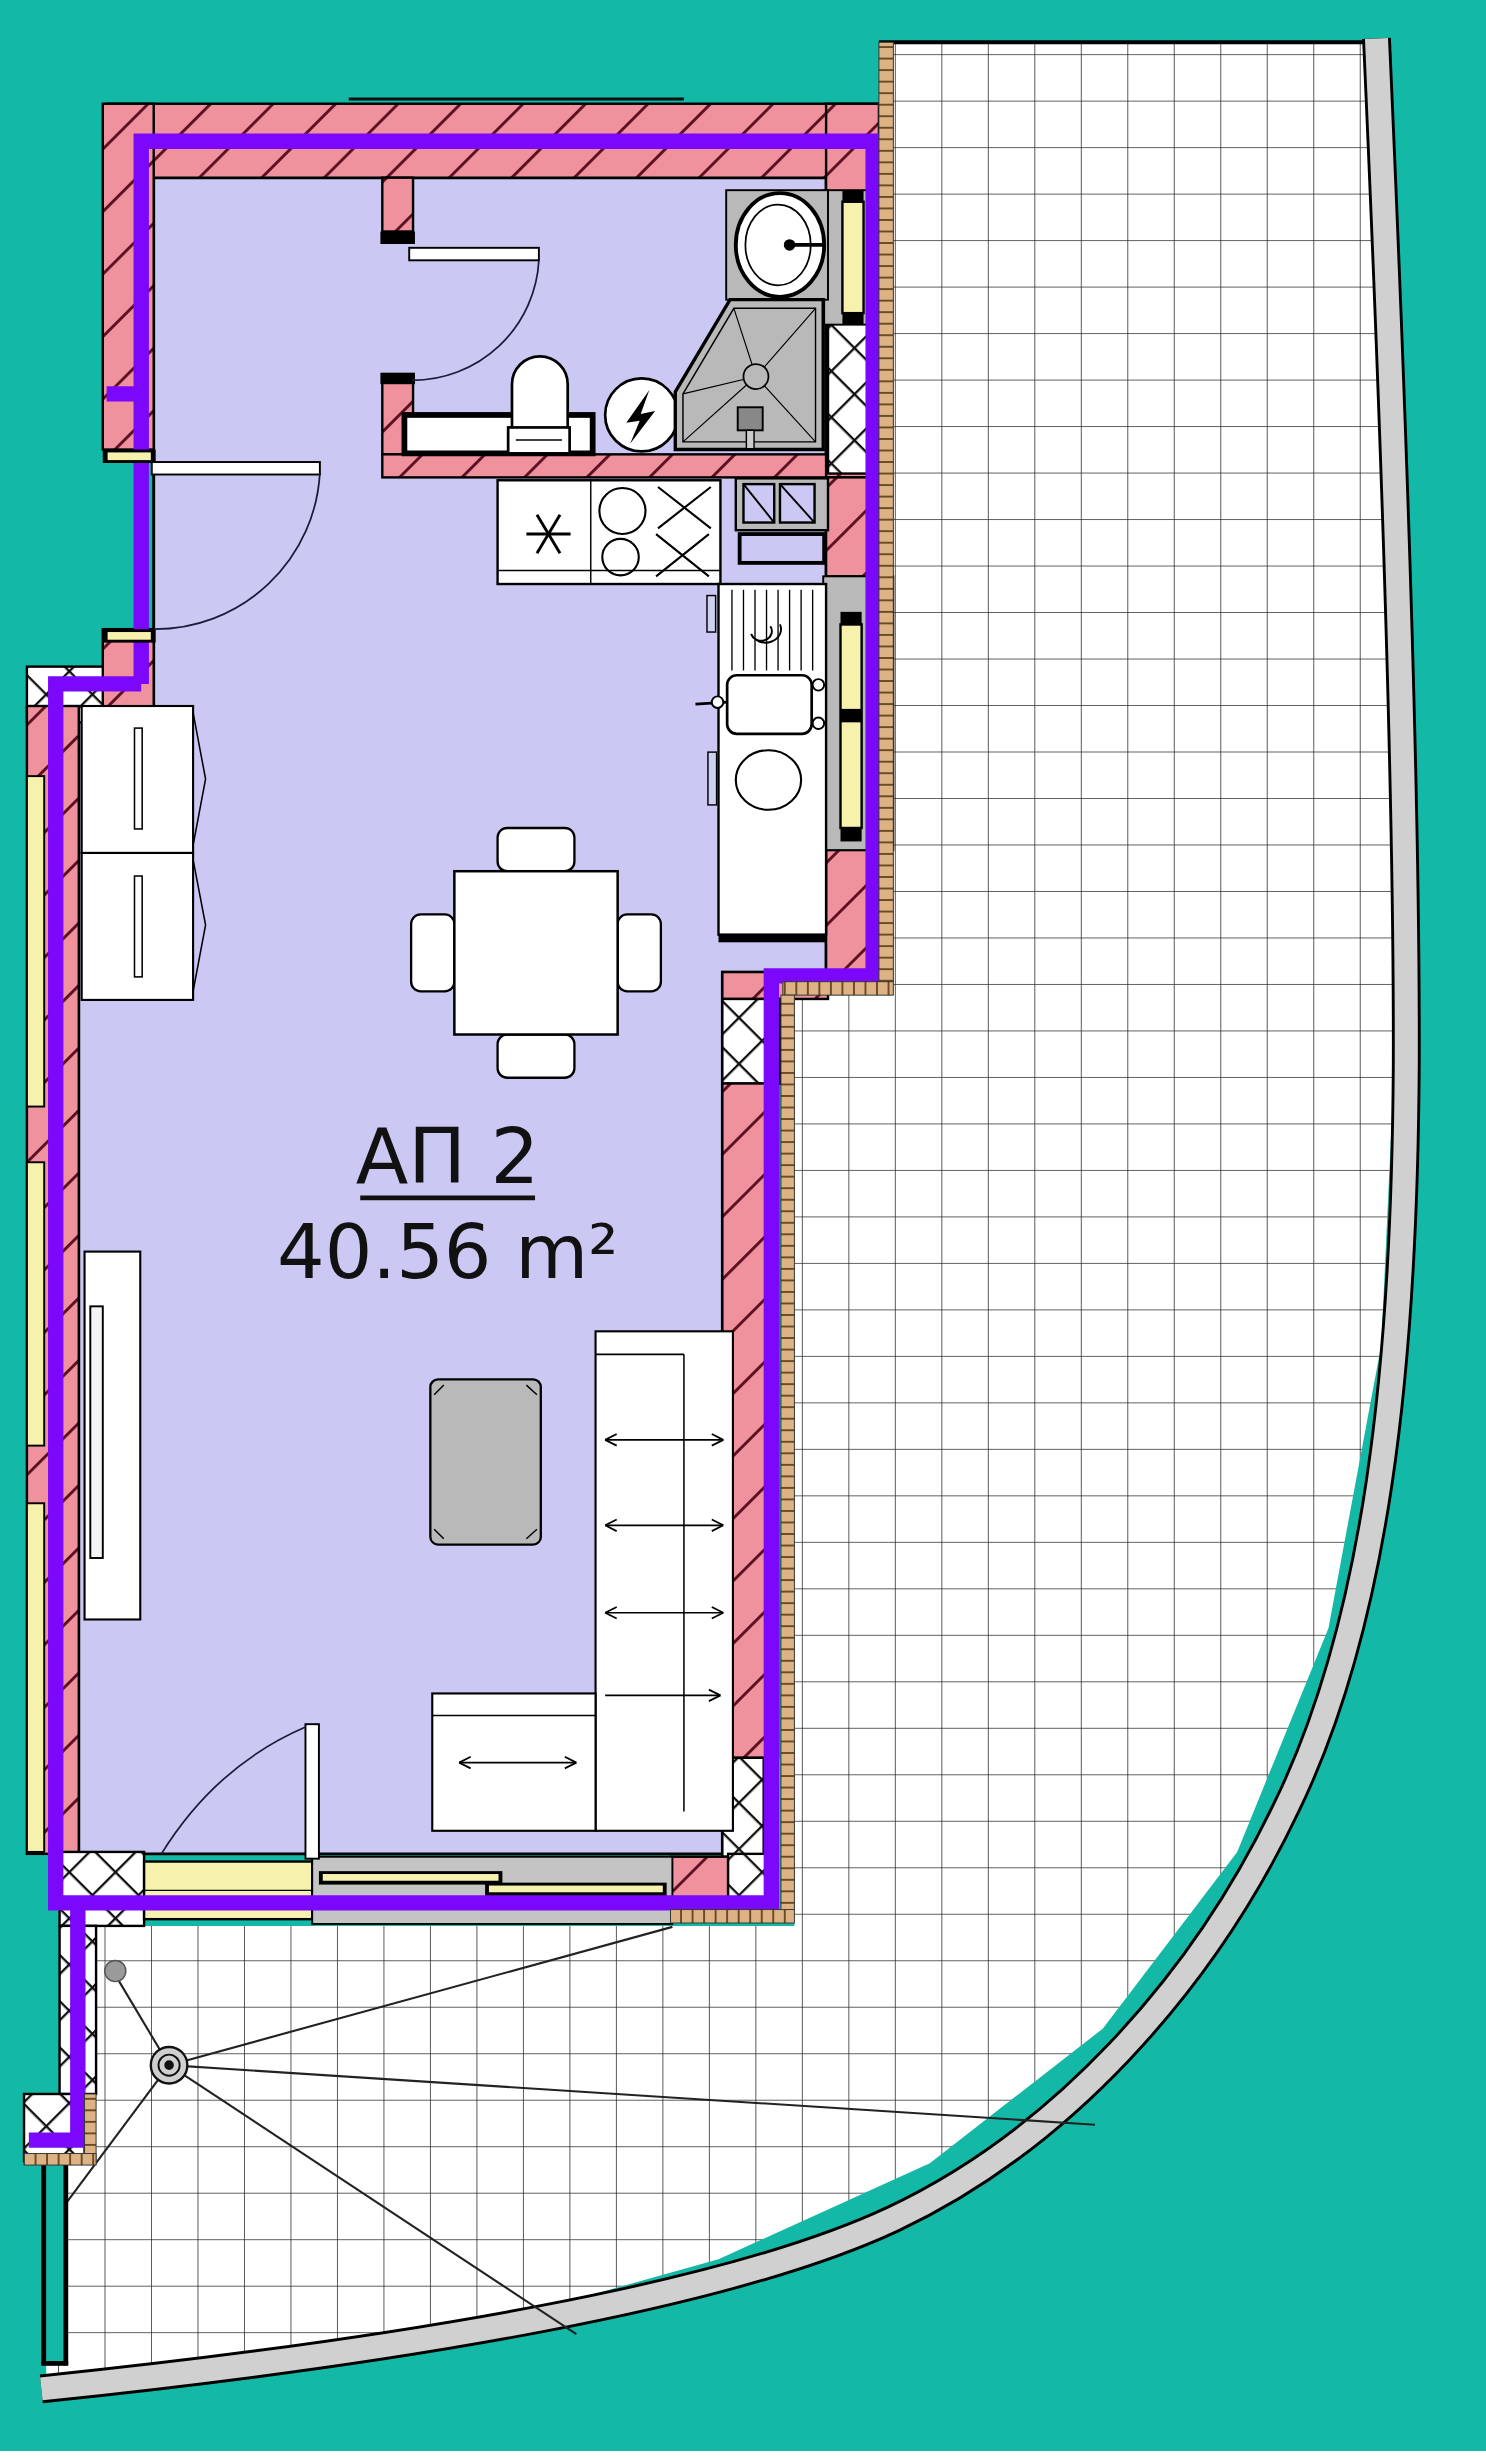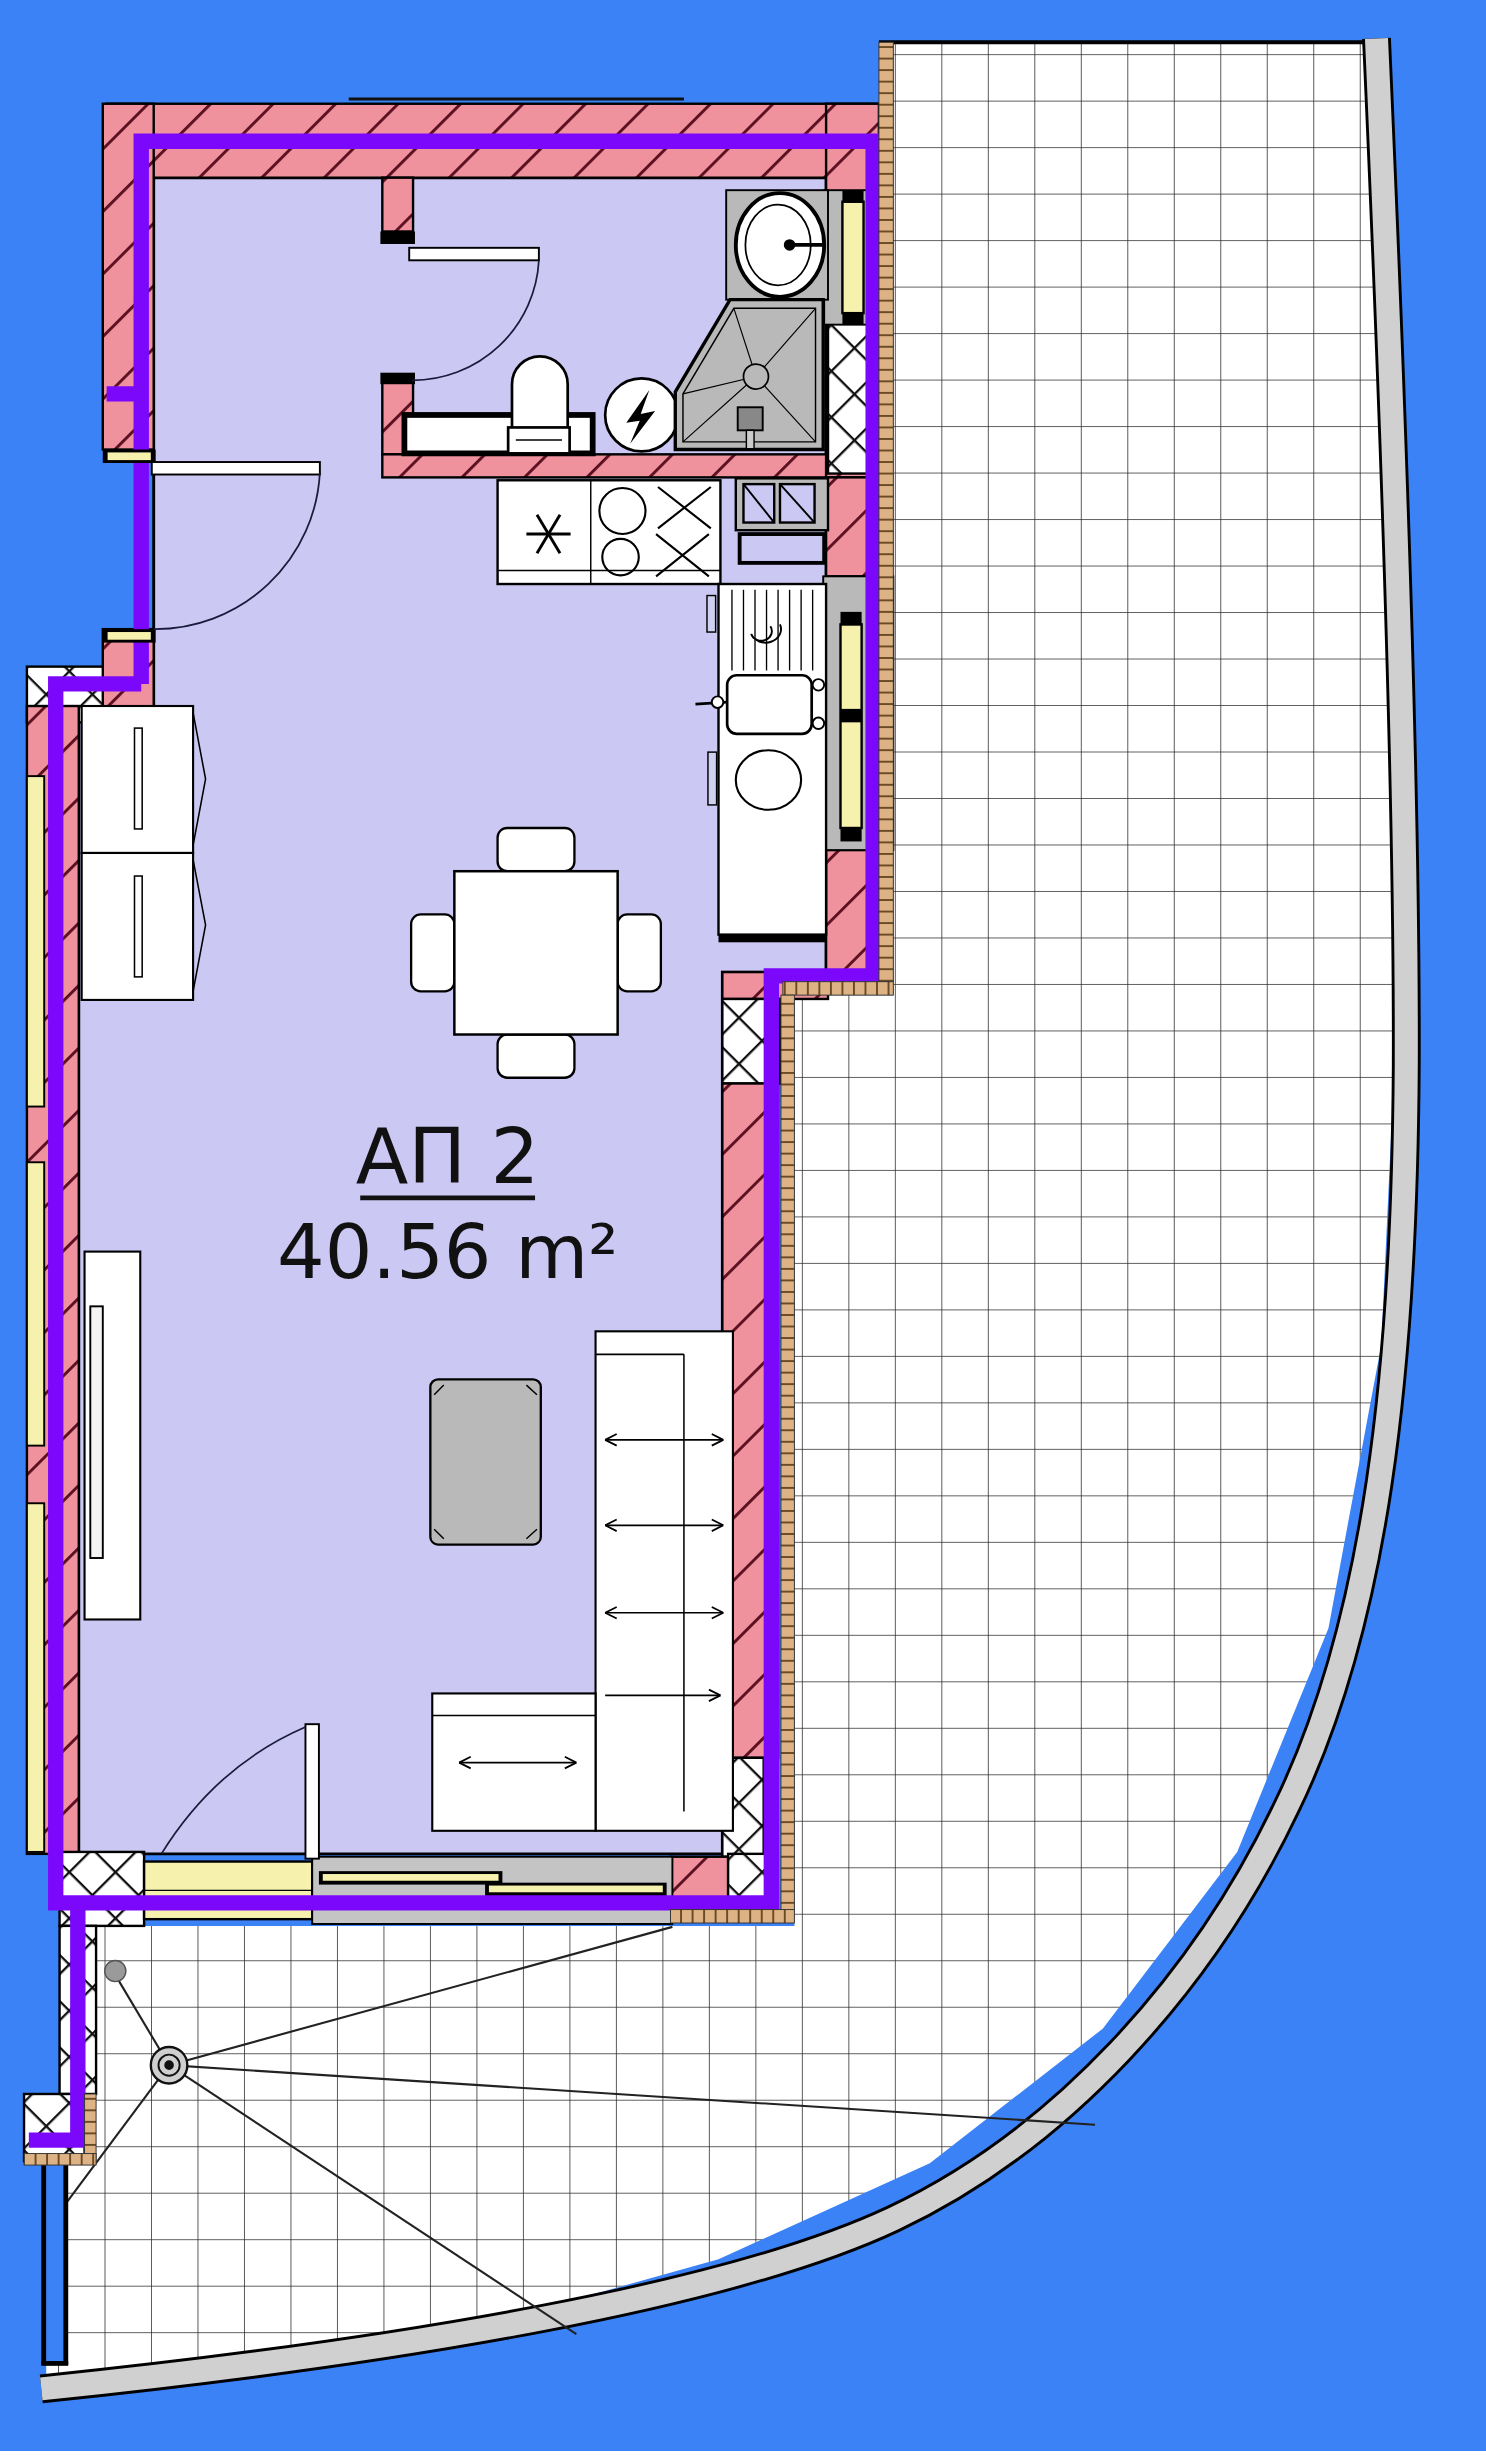--- a/index.html
+++ b/index.html
@@ -1,17 +1,17 @@
 <!DOCTYPE html>
 <html><head>
 <meta charset="utf-8">
 <style>
   html,body{margin:0;padding:0;background:#ffffff;}
   body{font-family:"DejaVu Sans","Liberation Sans",sans-serif;}
-  #plan-wrap{position:relative;width:1486px;height:2451px;background:#3b82f6;overflow:hidden;}
+  #plan-wrap{position:relative;width:1486px;height:2451px;background:#14b8a6;overflow:hidden;}
   svg{display:block;}
   text.area-label{fill:#111;}
 </style>
 </head>
 <body>
 
 <div id="plan-wrap">
 <svg width="1486" height="2459" viewBox="0 0 1547 2560" xmlns="http://www.w3.org/2000/svg">
   <defs>
 

